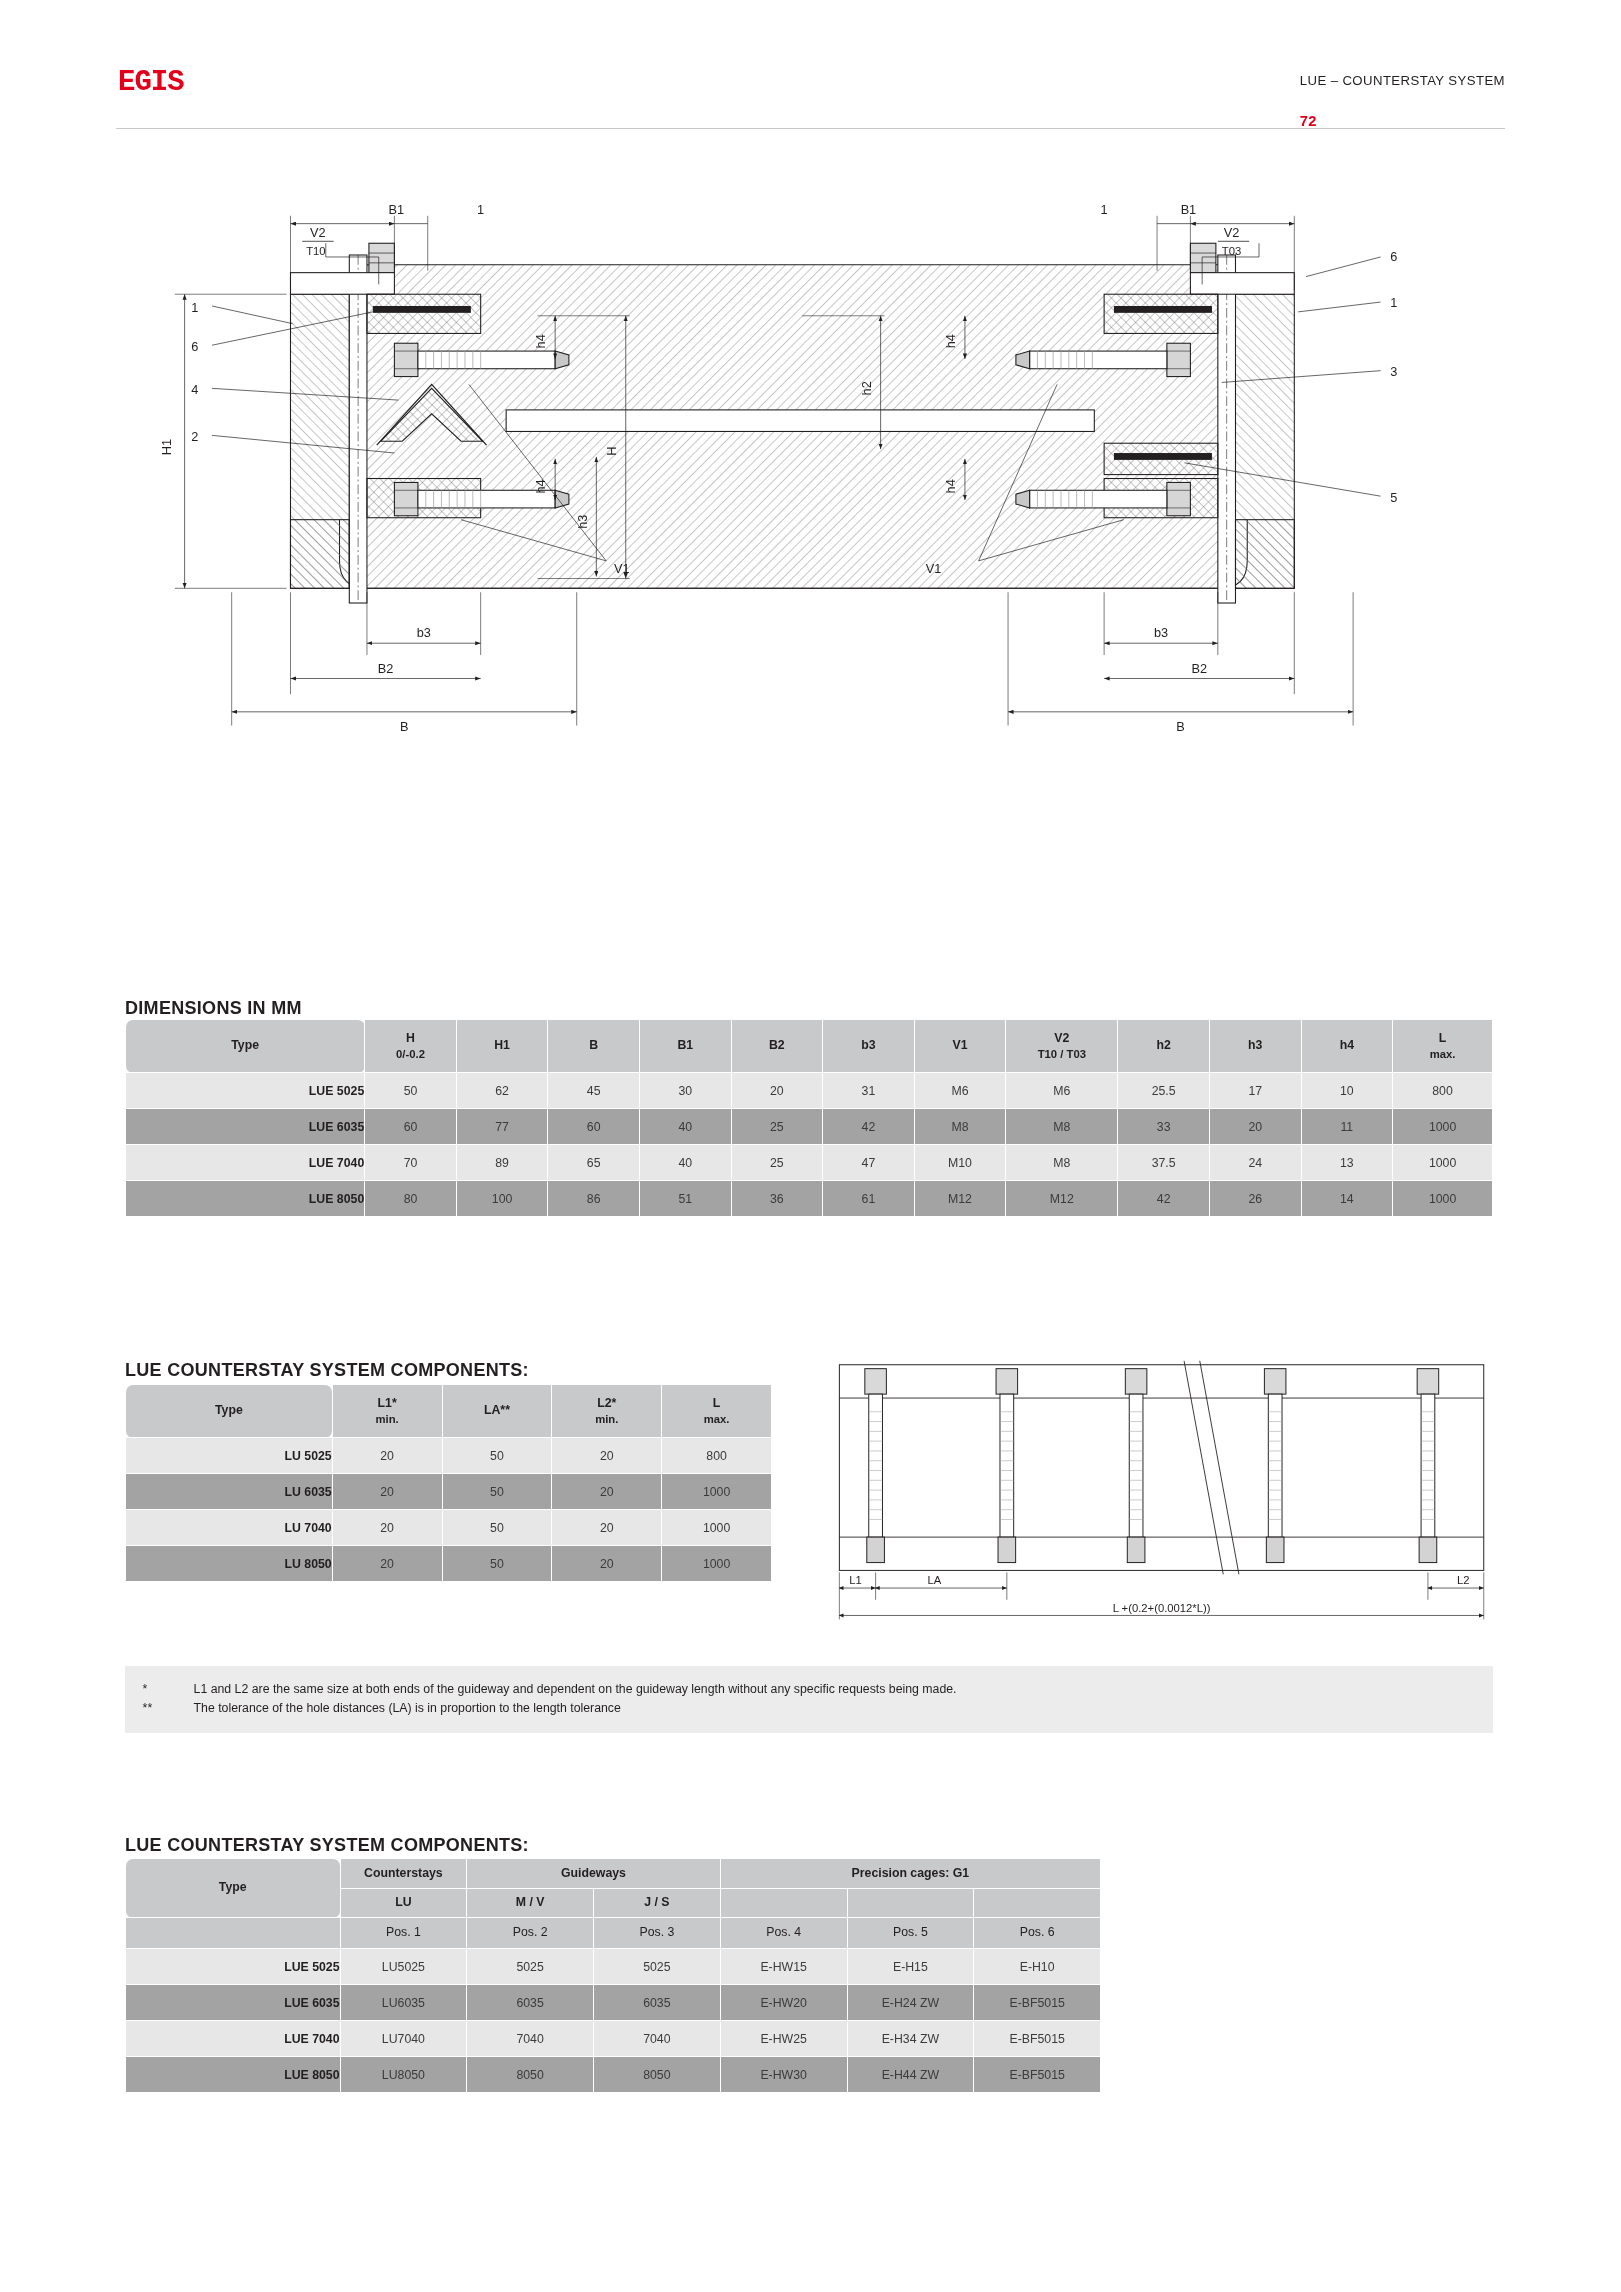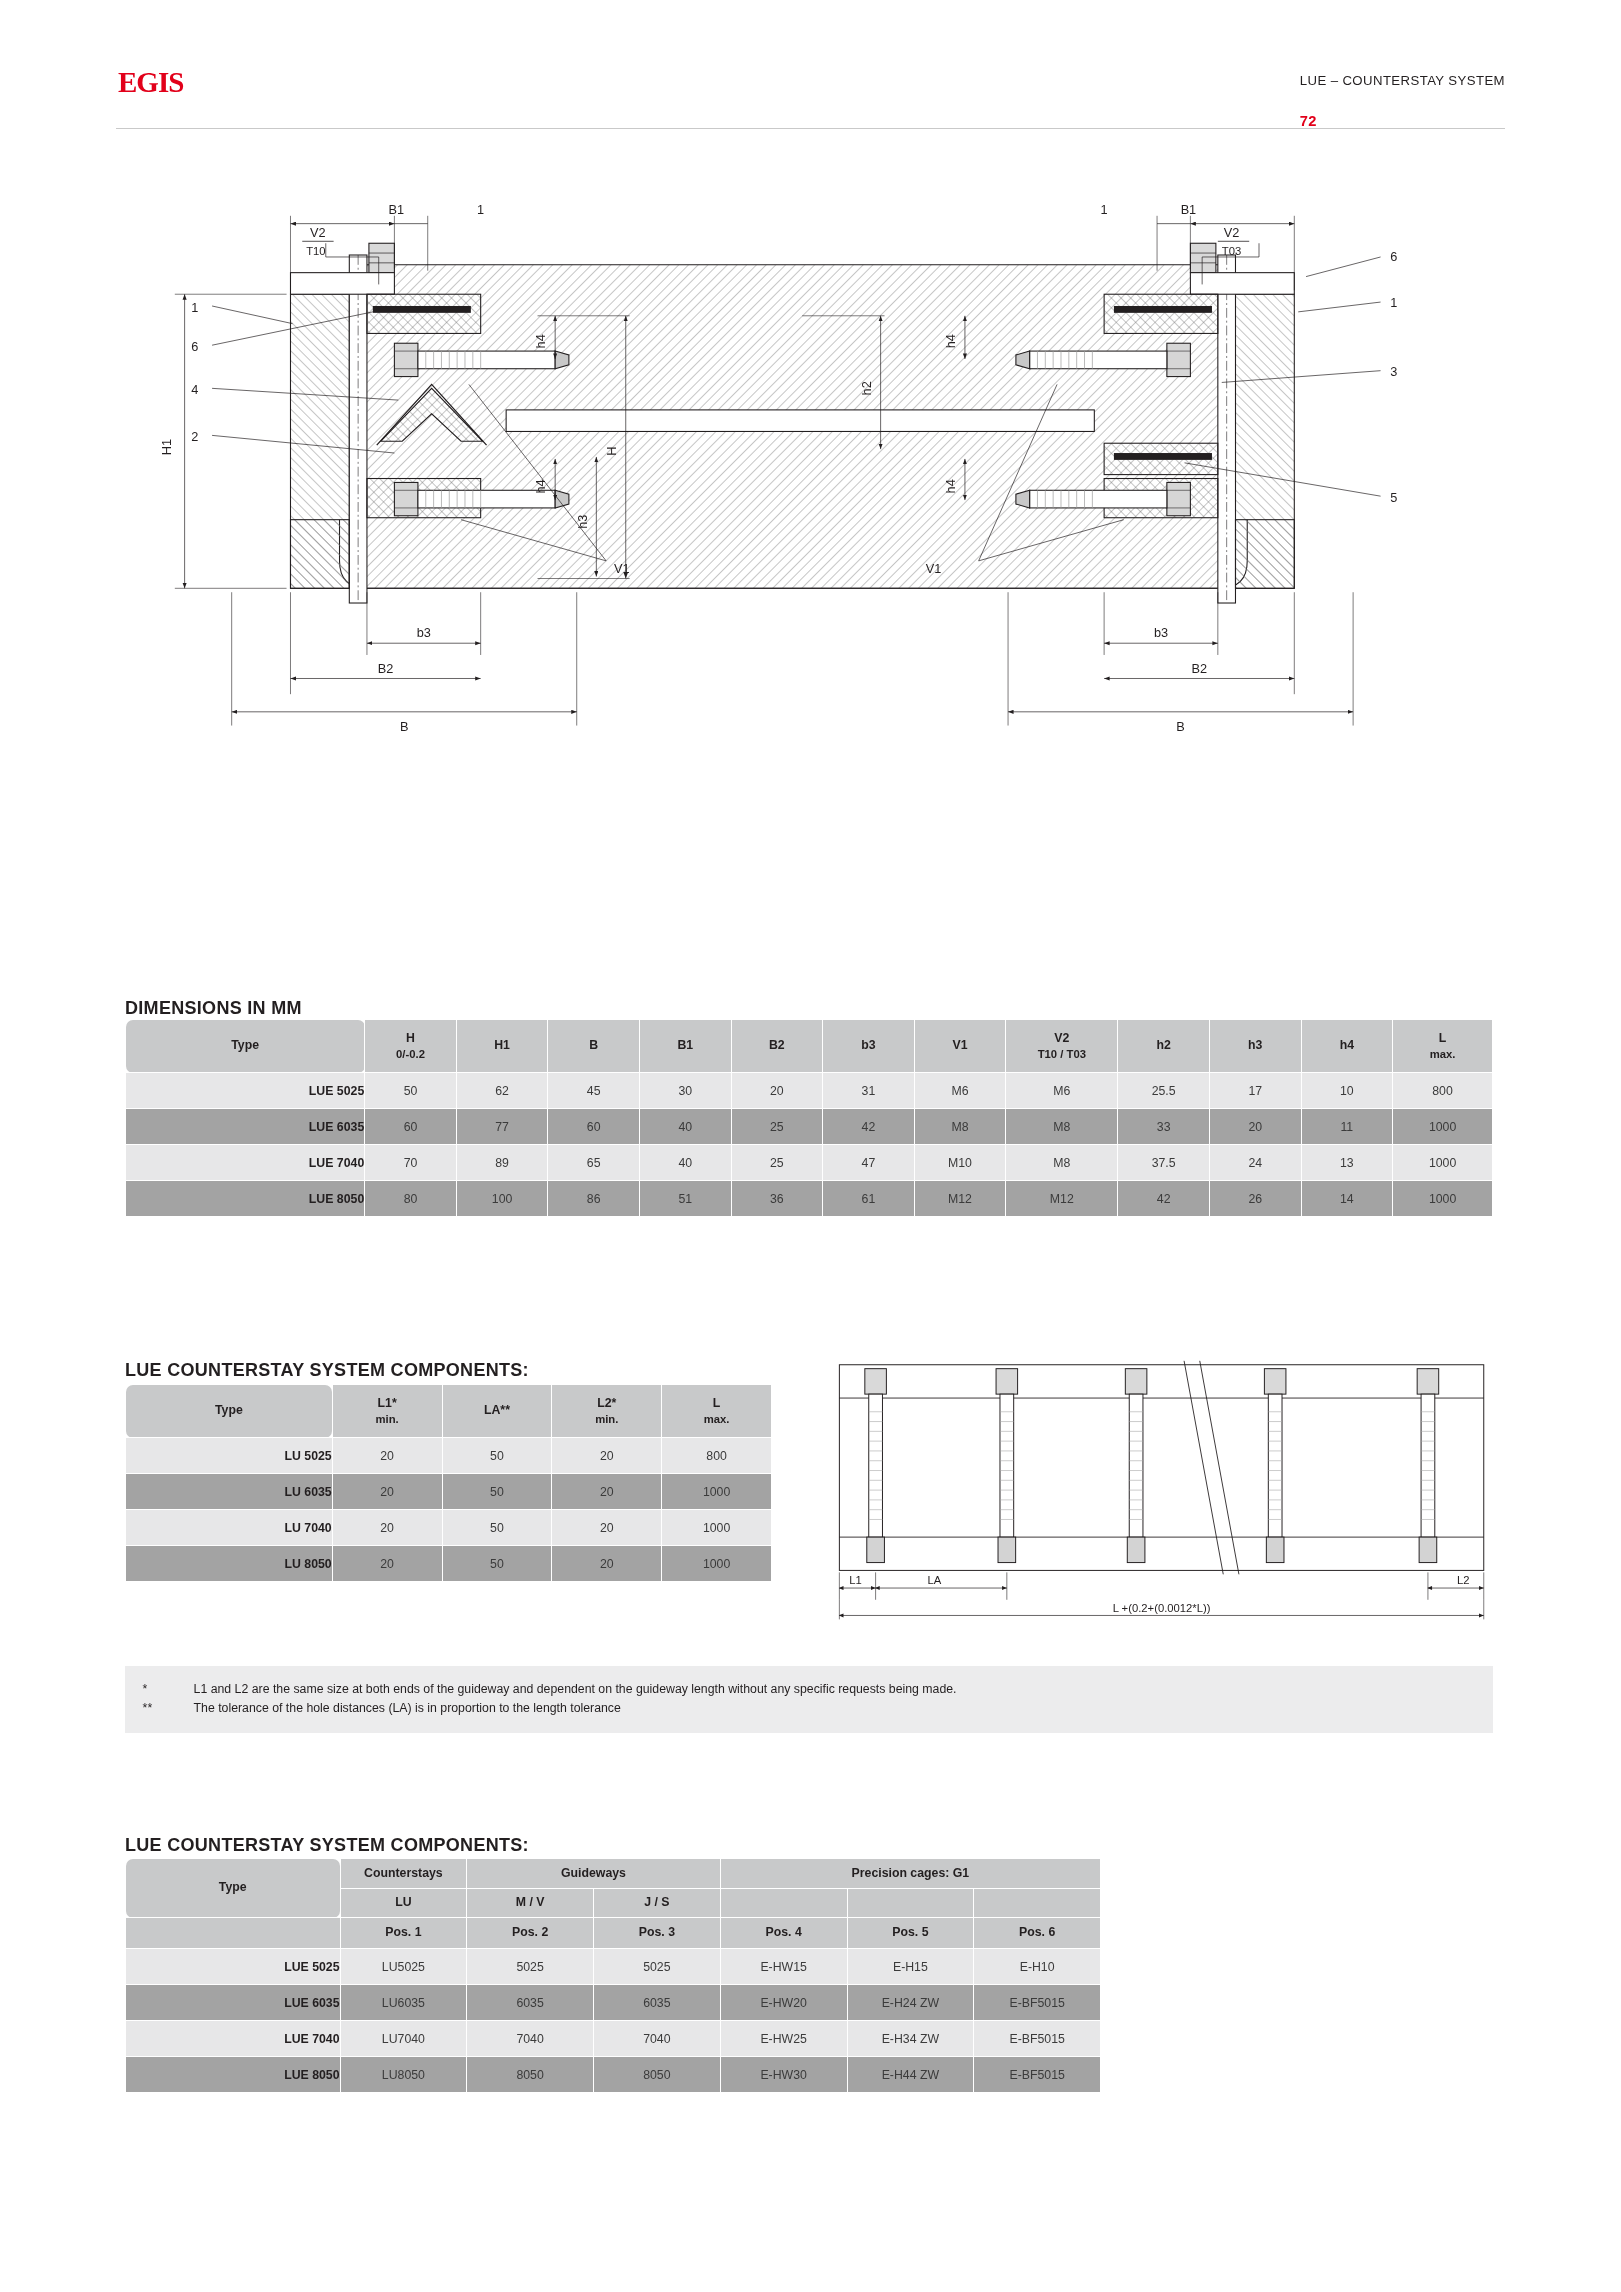--- a/index.html
+++ b/index.html
@@ -24,21 +24,21 @@
     position: absolute;
     top: 61px;
     left: 116px;
     right: 116px;
     height: 55px;
     display: flex;
     align-items: flex-start;
     justify-content: space-between;
   }
   .logo {
-    font-family: Liberation Serif, serif;
+    font-family: Liberation Mono, monospace;
     font-weight: bold;
     font-size: 29px;
     letter-spacing: -1px;
     color: #e2001a;
     position: relative;
     top: 3.9px;
     padding: 1px 2px;
   }
   .header-right {
     display: flex;
@@ -142,21 +142,21 @@
   }
   .notes .row { display: flex; }
   .notes .mark { width: 51px; flex: 0 0 51px; }
 
   
   .t3-title { position: absolute; top: 1835px; left: 125px; }
   .t3 { position: absolute; top: 1858px; left: 125px; width: 976px; }
   .t3 table { width: 100%; }
   table.dim thead th.grp { height: 29px; font-size: 12.3px; }
   table.dim thead th.sub2 { height: 29px; }
-  table.dim thead th.pos { height: 31px; font-weight: bold; }
+  table.dim thead th.pos { height: 31px; font-weight: normal; }
   table.dim thead th.blank { background: #c8c9ca; }
 
   
   .svg-lbl { font-family: "Liberation Sans", sans-serif; font-size: 13px; fill: #231f20; }
   .svg-lbl-s { font-family: "Liberation Sans", sans-serif; font-size: 11.5px; fill: #231f20; }
 </style>
 </head>
 <body>
 
 <div class="page">

